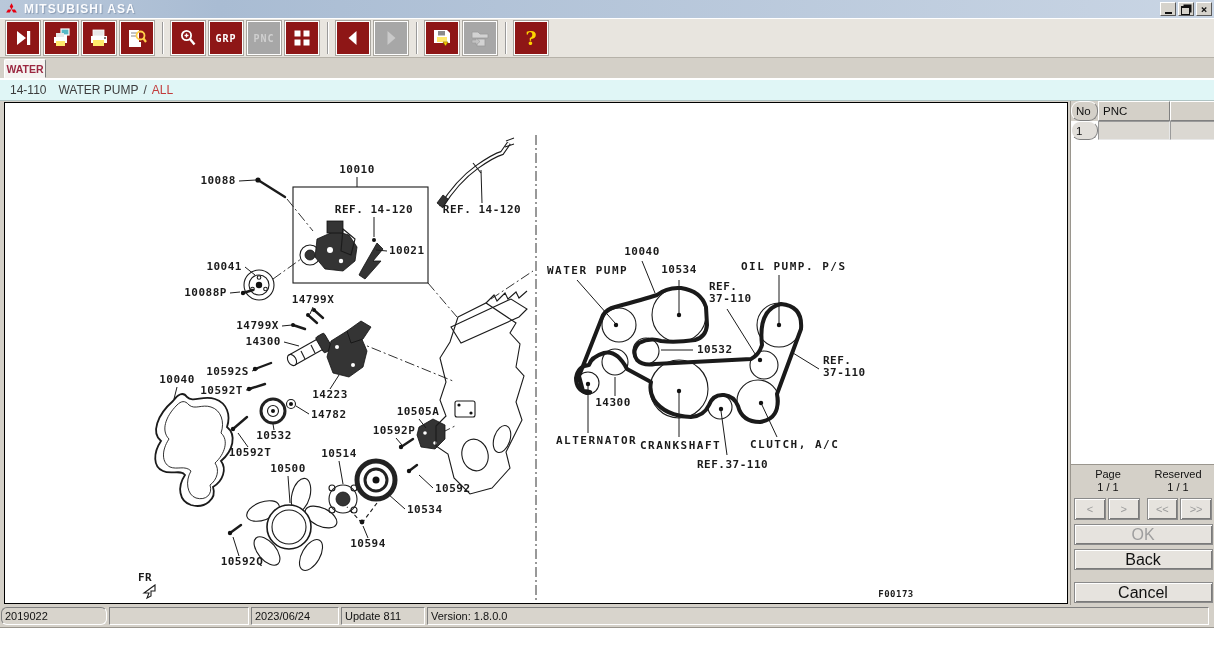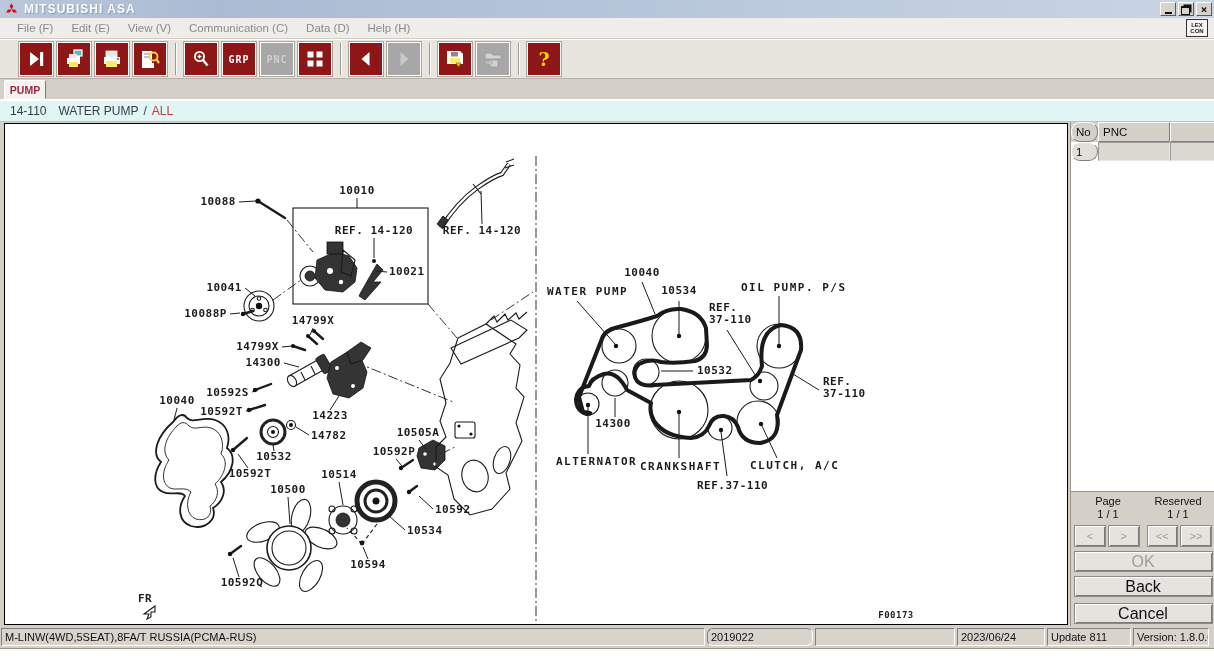--- a/index.html
+++ b/index.html
@@ -13,21 +13,21 @@
   .wbtn{width:16px;height:14px;background:#d6d3cc;border:1px solid;border-color:#fff #5a5a5a #5a5a5a #fff;display:flex;align-items:center;justify-content:center;padding:0;font-size:10px;line-height:1;cursor:default;}
   .glyph-min{width:7px;border-bottom:2px solid #111;margin-top:7px;}
   .glyph-restore{width:7px;height:6px;border:1px solid #111;border-top-width:2px;box-shadow:2px -2px 0 -0.5px #111;margin-left:-2px;margin-top:2px;background:#d6d3cc;}
   .glyph-close{font-weight:bold;color:#111;font-size:11px;font-family:"DejaVu Sans Mono",monospace;}
   
   .menubar{height:20px;background:#efedea;display:flex;align-items:center;border-bottom:1px solid #cfccc5;padding-left:8px;}
   .menu-item{color:#8a8a8a;font-size:11.5px;padding:0 9px;}
   .lexcon{margin-left:auto;margin-right:6px;width:20px;height:16px;border:1px solid #333;display:flex;flex-direction:column;align-items:center;justify-content:center;line-height:1;background:#f5f4f2;}
   .lexcon span{font-size:6px;font-weight:bold;color:#222;letter-spacing:0;}
   
-  .toolbar{height:38px;background:#e8e5df;display:flex;align-items:center;border-top:1px solid #fff;border-bottom:1px solid #b6b2a9;padding-left:19px;}
+  .toolbar{height:38px;background:#e8e5df;display:flex;align-items:center;border-top:1px solid #fff;border-bottom:1px solid #b6b2a9;padding-left:6px;}
   .tbtn{width:34px;height:34px;margin-right:4px;padding:0;background:#8e1616;border:1px solid #fff;outline:1px solid #a9a69f;display:flex;align-items:center;justify-content:center;cursor:default;}
   .tbtn.disabled{background:#a7a7a7;}
   .tbtn svg{display:block;}
   .tbtn .ttext{color:#fff;font-size:10px;font-weight:bold;letter-spacing:1px;font-family:"DejaVu Sans Mono",monospace;}
   .tbtn.disabled .ttext{color:#cfcfcf;}
   .tbtn .qmark{color:#ffd400;font-size:19px;font-weight:bold;font-family:"DejaVu Serif",serif;}
   .tsep{width:0;height:32px;border-left:1px solid #9a9a9a;border-right:1px solid #fff;margin:0 7px 0 4px;}
   
   .tabstrip{height:20px;background:#d4d0c8;display:flex;align-items:flex-end;border-bottom:2px solid #fff;}
   .tab{margin-left:4px;width:40px;height:17px;background:#f4f3f1;border:1px solid;border-color:#fff #7a7a7a #f4f3f1 #fff;border-radius:2px 2px 0 0;display:flex;align-items:center;justify-content:center;font-size:10.5px;font-weight:bold;color:#9b2740;}
@@ -55,21 +55,21 @@
   .plist{flex:1;background:#fff;}
   .pagerblock{background:#d4d0c8;border-top:1px solid #9a968e;padding:3px 2px 2px 2px;}
   .pager-grid{display:flex;text-align:center;font-size:11px;color:#111;}
   .pager-grid .pcol{flex:1;}
   .pager-grid .pcol div{line-height:13px;}
   .pager-btns{display:flex;margin-top:4px;}
   .navbtn{width:32px;height:22px;margin:0 1px;background:#e6e3de;border:1px solid #8a8a8a;box-shadow:inset 1px 1px 0 #fff, inset -1px -1px 0 #7a7a7a;font-size:11px;color:#9b9b9b;padding:0;cursor:default;}
   .navbtn.g2{margin-left:6px;}
   .bigbtn{display:block;width:139px;height:21px;margin:4px auto 0 auto;background:#e6e3de;border:1px solid #8a8a8a;box-shadow:inset 1px 1px 0 #fff, inset -1px -1px 0 #7a7a7a;font-size:16px;color:#111;padding:0;cursor:default;}
   .bigbtn.disabled{color:#9e9e9e;}
-  .bigbtn.cancelgap{margin-top:6px;}
+  .bigbtn.cancelgap{margin-top:12px;}
   
   .statusbar{height:20px;background:#d4d0c8;display:flex;align-items:center;padding:1px 1px;}
   .scell{height:16px;border:1px solid;border-color:#808080 #fff #fff #808080;background:#d8d4cc;font-size:11px;color:#111;display:flex;align-items:center;padding-left:3px;margin-right:2px;white-space:nowrap;overflow:hidden;}
   .s1{width:699px;}.s2{width:101px;border-radius:6px;}.s3{width:135px;}.s4{width:83px;}.s5{width:79px;}.s6{flex:1;margin-right:4px;}
   .below{height:28px;background:#fff;}
   
   .dia text{font-family:"DejaVu Sans Mono",monospace;font-size:11px;font-weight:bold;fill:#1b1b1b;letter-spacing:0.5px;}
   .dia text.wide{letter-spacing:1.5px;}
   .dia text.small{font-size:9px;letter-spacing:0.5px;}
   .dia .ln{stroke:#1b1b1b;stroke-width:1;fill:none;}
@@ -100,32 +100,20 @@
         </button>
       <button class="wbtn">
           <span class="glyph-restore"></span>
         </button>
       <button class="wbtn">
           <span class="glyph-close">×</span>
         </button>
     </span>
   </div>
 
-  <div class="menubar">
-    <span class="menu-item">File (F)</span>
-    <span class="menu-item">Edit (E)</span>
-    <span class="menu-item">View (V)</span>
-    <span class="menu-item">Communication (C)</span>
-    <span class="menu-item">Data (D)</span>
-    <span class="menu-item">Help (H)</span>
-    <span class="lexcon">
-      <span>LEX</span>
-      <span>CON</span>
-    </span>
-  </div>
 
   <div class="toolbar">
     <button class="tbtn">
       <svg width="20" height="20" viewBox="0 0 20 20">
           <path d="M4 3 L13 10 L4 17 Z" fill="#fff"></path>
           <rect x="14" y="3" width="3.2" height="14" fill="#fff"></rect>
         </svg>
     </button>
     <button class="tbtn">
       <svg width="22" height="22" viewBox="0 0 22 22">
@@ -204,21 +192,21 @@
           <path d="M3 13 h4 v-2 l4 3.5 -4 3.5 v-2 h-4 z" fill="#c2c2c2" stroke="#9a9a9a" stroke-width="0.6"></path>
         </svg>
     </button>
     <div class="tsep"></div>
     <button class="tbtn">
         <span class="qmark">?</span>
       </button>
   </div>
 
   <div class="tabstrip">
-    <div class="tab">PUMP</div>
+    <div class="tab">WATER</div>
   </div>
 
   <div class="breadcrumb">
     <span>14-110</span>
     <span class="bname">WATER PUMP</span>
     <span class="bsep">/</span>
     <span class="scope">ALL</span>
   </div>
 
   <div class="main">
@@ -527,21 +515,20 @@
           <button class="navbtn">&gt;&gt;</button>
         </div>
         <button class="bigbtn disabled">OK</button>
         <button class="bigbtn">Back</button>
         <button class="bigbtn cancelgap">Cancel</button>
       </div>
     </div>
   </div>
 
   <div class="statusbar">
-    <div class="scell s1">M-LINW(4WD,5SEAT),8FA/T RUSSIA(PCMA-RUS)</div>
     <div class="scell s2">2019022</div>
     <div class="scell s3"></div>
     <div class="scell s4">2023/06/24</div>
     <div class="scell s5">Update 811</div>
     <div class="scell s6">Version: 1.8.0.0</div>
   </div>
 </div>
 <div class="below"></div>
 
 </body></html>

